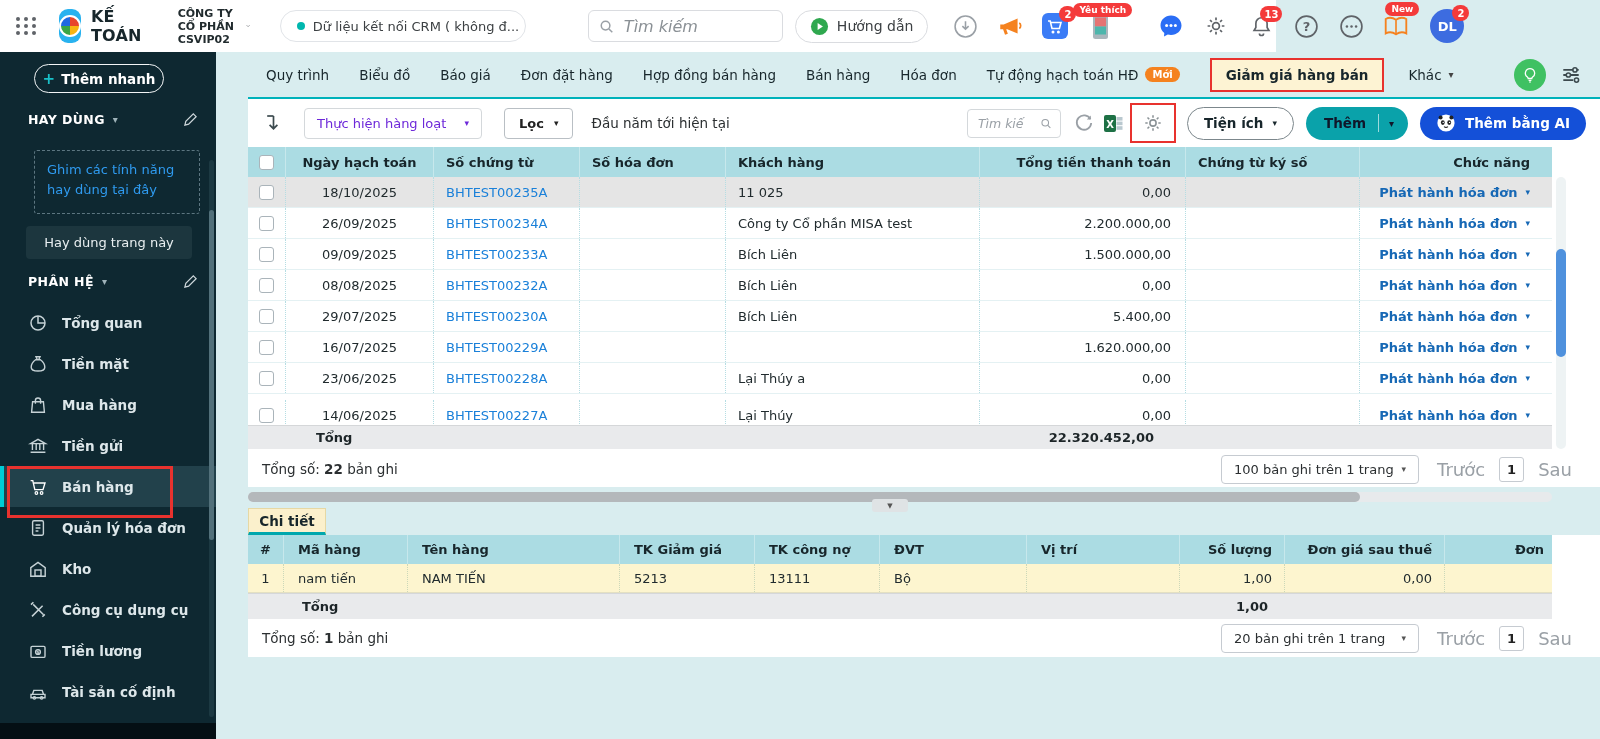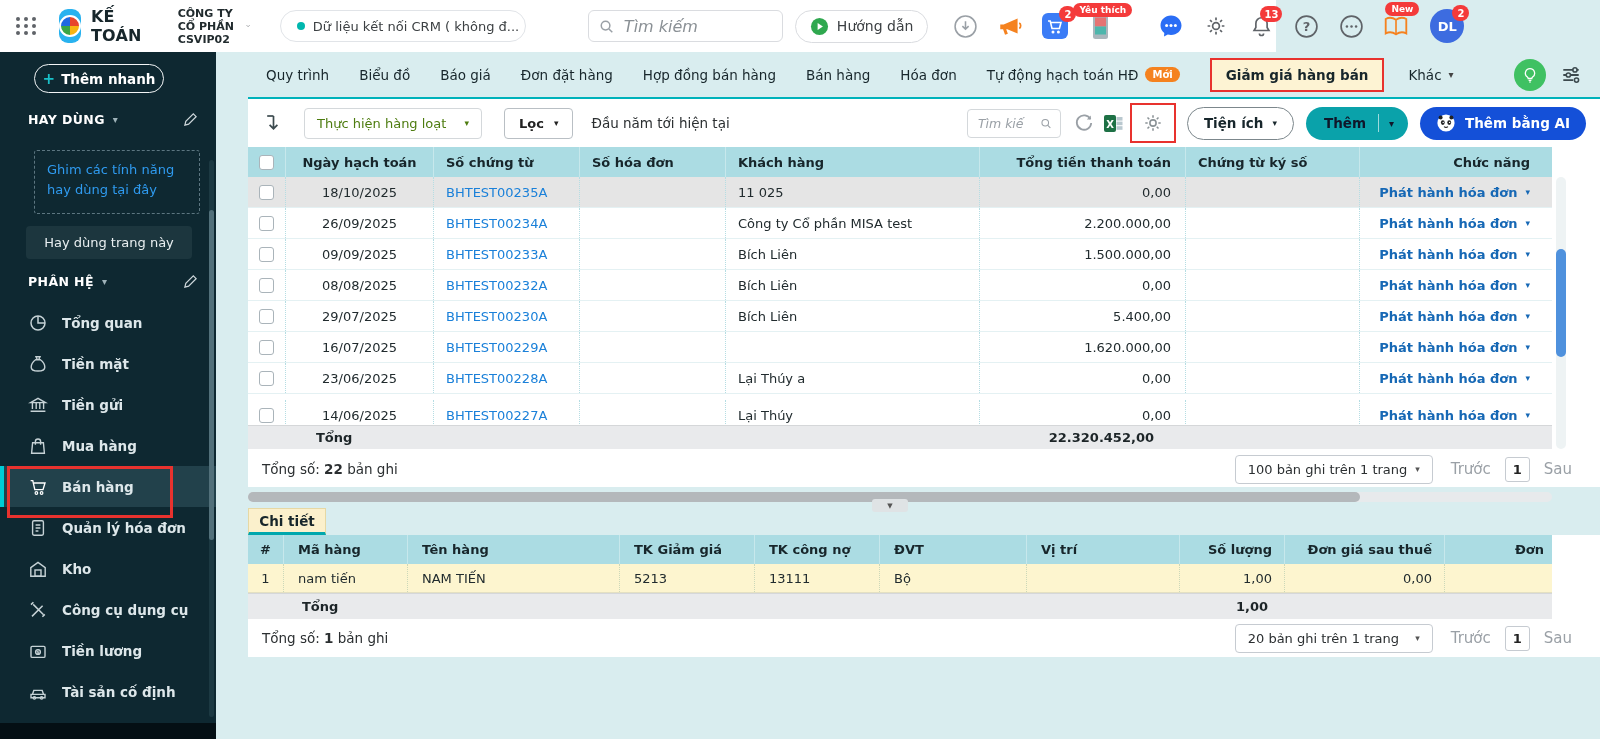--- a/index.html
+++ b/index.html
@@ -54,21 +54,21 @@
   .tab{font-size:13.5px;color:#17262b;margin-right:30px;white-space:nowrap;cursor:pointer;display:flex;align-items:center;gap:7px;}
   .tab .mbadge{background:#f5821f;color:#fff;font-size:10px;font-weight:bold;border-radius:8px;padding:2px 7px;}
   .tab.active{background:#fdf3d3;border:2px solid #e8322e;font-weight:bold;padding:7px 14px;margin-right:24px;}
   .tab .dd{font-size:10px;color:#444;}
   .tabicons{margin-left:auto;display:flex;align-items:center;gap:14px;padding-right:18px;}
   .bulb{width:32px;height:32px;border-radius:50%;background:#3fc162;display:flex;align-items:center;justify-content:center;cursor:pointer;}
 
   
   .panel1{position:absolute;top:45px;left:32px;right:0;height:390px;background:#fff;border-top:2px solid #00b2ba;}
   .toolbar{position:absolute;top:0;left:0;right:0;height:48px;display:flex;align-items:center;padding:0 14px 0 10px;}
-  .selectbox{display:flex;align-items:center;justify-content:space-between;border:1px solid #d4d8db;border-radius:4px;height:31px;padding:0 12px;font-size:13px;color:#4d7c0f;gap:16px;background:#fff;}
+  .selectbox{display:flex;align-items:center;justify-content:space-between;border:1px solid #d4d8db;border-radius:4px;height:31px;padding:0 12px;font-size:13px;color:#6d28d9;gap:16px;background:#fff;}
   .btn-loc{display:flex;align-items:center;border:1px solid #b9bfc4;border-radius:4px;height:31px;padding:0 14px;font-size:13px;font-weight:bold;color:#222;gap:10px;cursor:pointer;background:#fff;}
   .period{font-size:13.5px;color:#2b2f31;margin-left:18px;}
   .tsearch{display:flex;align-items:center;margin-left:auto;width:94px;height:29px;border:1px solid #d4d8db;border-radius:4px;padding:0 8px;gap:4px;}
   .tsearch input{border:none;outline:none;width:60px;font-size:12.5px;font-style:italic;color:#555;}
   .tsearch input::placeholder{font-style:italic;color:#9aa0a6;}
   .ticon{width:30px;height:30px;display:flex;align-items:center;justify-content:center;cursor:pointer;flex:none;}
   .redbox-inline{border:2px solid #e8322e;width:46px;height:40px;display:flex;align-items:center;justify-content:center;margin:0 1px;}
   .btn-util{display:flex;align-items:center;gap:9px;border:1.4px solid #7c878c;border-radius:17px;height:33px;padding:0 16px;font-size:13.5px;font-weight:bold;color:#17262b;margin-left:10px;cursor:pointer;background:#fff;white-space:nowrap;}
   .btn-add{display:flex;align-items:center;border-radius:17px;height:33px;background:#0aa2aa;color:#0f172a;font-size:13.5px;font-weight:bold;margin-left:12px;cursor:pointer;white-space:nowrap;}
   .btn-add .lbl{padding:0 12px 0 18px;}
@@ -91,21 +91,21 @@
   .c.sig{width:174px;padding-left:12px;}
   .c.act{width:192px;justify-content:flex-end;padding-right:22px;border-right:none;}
   .checkbox{width:15px;height:15px;border:1px solid #aab4ba;border-radius:3px;background:#fff;cursor:pointer;}
   .doclink{color:#1a80d9;cursor:pointer;}
   .actlink{color:#1668b5;font-weight:600;display:flex;align-items:center;gap:8px;cursor:pointer;}
   .actlink .dd{font-size:9px;color:#1668b5;}
   .totalrow{position:absolute;top:326px;left:0;width:1304px;height:24px;background:#e9eaec;border-top:1px solid #d5d7d9;display:flex;align-items:center;font-size:13px;font-weight:bold;color:#1d2528;}
   .tfooter{position:absolute;top:350px;left:0;right:0;height:40px;display:flex;align-items:center;padding:0 28px 0 14px;font-size:13.5px;color:#2b2f31;}
   .pgsize{display:flex;align-items:center;justify-content:space-between;border:1px solid #c6cbd1;border-radius:4px;height:29px;width:198px;padding:0 12px;font-size:13px;color:#2b2f31;margin-left:auto;cursor:pointer;}
   .pgsize .dd{font-size:9px;color:#555;}
-  .pgnav{color:#9aa0a6;font-size:15px;margin-left:18px;}
+  .pgnav{color:#9aa0a6;font-size:18px;margin-left:18px;}
   .pgbox{width:25px;height:25px;border:1px solid #c6cbd1;border-radius:3px;display:flex;align-items:center;justify-content:center;font-size:13px;font-weight:bold;color:#222;margin-left:14px;background:#fff;}
   .pgnav.next{margin-left:14px;}
   .vscroll{position:absolute;top:78px;left:1308px;width:10px;height:272px;background:#eef3f4;border-radius:5px;}
   .vthumb{position:absolute;top:72px;left:0;width:10px;height:108px;background:#4f91dd;border-radius:5px;}
 
   
   .hscroll{position:absolute;top:440px;left:32px;width:1304px;height:10px;background:#e7eaec;border-radius:5px;}
   .hthumb{position:absolute;top:0;left:0;width:1112px;height:10px;background:#b4b8bb;border-radius:5px;cursor:pointer;}
   .handle{position:absolute;top:447px;left:656px;width:36px;height:13px;background:#dfe3e5;border-radius:3px;display:flex;align-items:center;justify-content:center;font-size:7px;color:#555;cursor:pointer;}
 
@@ -302,34 +302,34 @@
       </div>
       <div class="mitem">
         <svg width="20" height="20" viewBox="0 0 20 20">
             <path d="M8 2.8h4l-1.4 3h-1.2z M7.6 5.8C4.8 7.8 3.2 10.8 3.2 13.2c0 2.8 3 3.8 6.8 3.8s6.8-1 6.8-3.8c0-2.4-1.6-5.4-4.4-7.4z" fill="none" stroke="#c6d2d6" stroke-width="1.4"></path>
           </svg>
         <span>Tiền mặt</span>
       </div>
       <div class="mitem">
         <svg width="20" height="20" viewBox="0 0 20 20">
             <g fill="none" stroke="#c6d2d6" stroke-width="1.4">
+              <path d="M4.6 6.8h10.8l1 10.4H3.6z"></path>
+              <path d="M7.4 8.8V5.6a2.6 2.6 0 015.2 0v3.2"></path>
+            </g>
+          </svg>
+        <span>Mua hàng</span>
+      </div>
+      <div class="mitem">
+        <svg width="20" height="20" viewBox="0 0 20 20">
+            <g fill="none" stroke="#c6d2d6" stroke-width="1.4">
               <path d="M2.6 7.6L10 3.4l7.4 4.2z"></path>
               <path d="M4.4 8v6M8.2 8v6M11.8 8v6M15.6 8v6M2.6 16.2h14.8"></path>
             </g>
           </svg>
         <span>Tiền gửi</span>
-      </div>
-      <div class="mitem">
-        <svg width="20" height="20" viewBox="0 0 20 20">
-            <g fill="none" stroke="#c6d2d6" stroke-width="1.4">
-              <path d="M4.6 6.8h10.8l1 10.4H3.6z"></path>
-              <path d="M7.4 8.8V5.6a2.6 2.6 0 015.2 0v3.2"></path>
-            </g>
-          </svg>
-        <span>Mua hàng</span>
       </div>
       <div class="mitem active">
         <svg width="20" height="20" viewBox="0 0 20 20">
             <g fill="none" stroke="#ffffff" stroke-width="1.4">
               <path d="M2.6 3.6h2.2l2 9h8.2l2-6.6H6"></path>
             </g>
             <circle cx="8.4" cy="16" r="1.3" fill="none" stroke="#fff" stroke-width="1.2"></circle>
             <circle cx="13.6" cy="16" r="1.3" fill="none" stroke="#fff" stroke-width="1.2"></circle>
           </svg>
         <span class="bold">Bán hàng</span>

